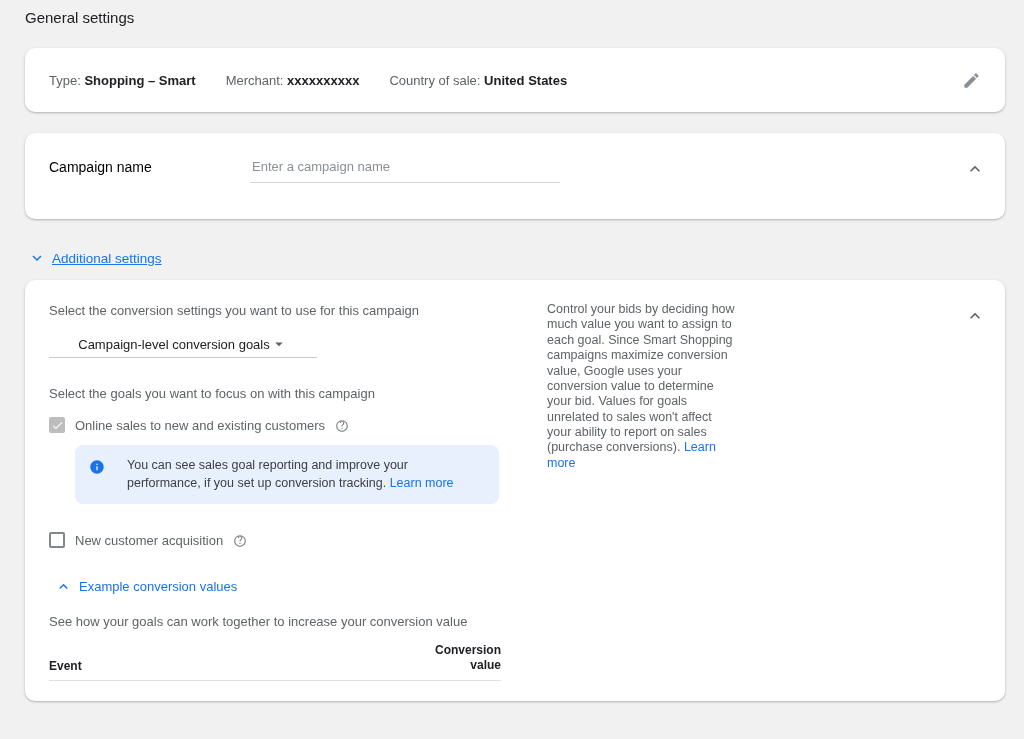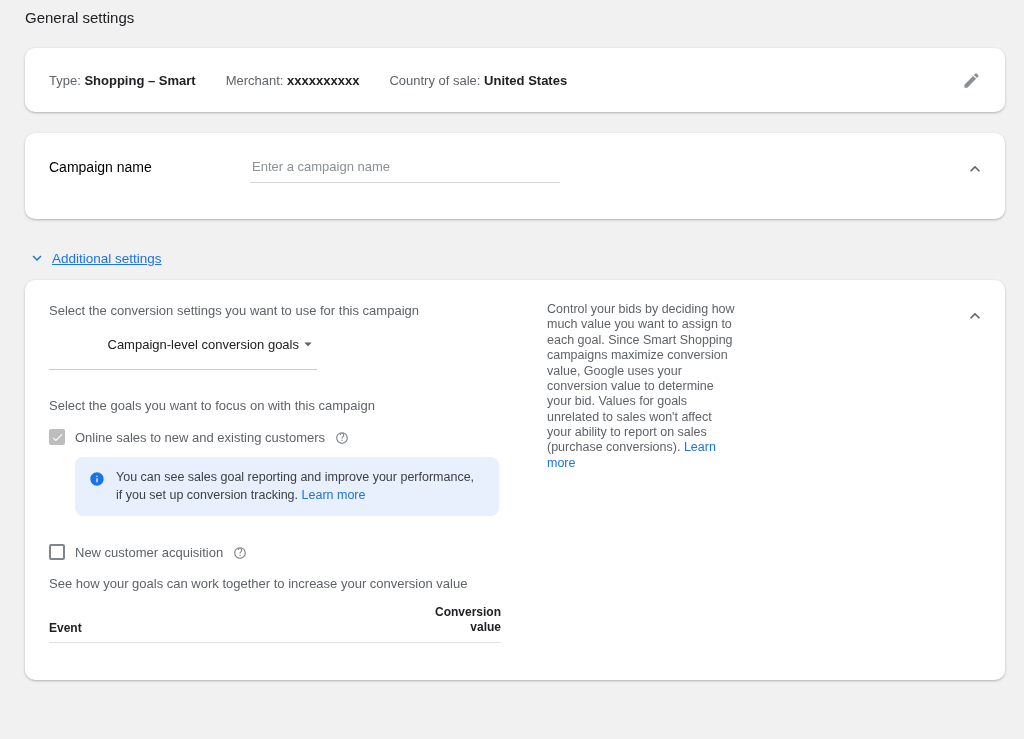--- a/index.html
+++ b/index.html
@@ -103,24 +103,24 @@
     color:#5f6368;
   }
   .goals-chevron-col { margin-left:auto; }
 
   .muted { color:#5f6368; font-size:13px; line-height:17px; }
 
   .dropdown {
     margin-top:16px;
     width:268px;
     display:flex;
-    justify-content:flex-end;
+    justify-content:center;
     align-items:center;
     border-bottom:1px solid #c9cccf;
-    padding-bottom:16px;
+    padding-bottom:4px;
     cursor:pointer;
   }
   .dropdown-value { font-size:13px; color:#202124; }
 
   .goals-prompt { margin-top:27px; }
 
   .check-row {
     margin-top:15px;
     display:flex;
     align-items:center;
@@ -138,21 +138,21 @@
   .check-label { color:#5f6368; font-size:13px; }
   .help-icon { display:inline-flex; margin-top:1px; cursor:pointer; }
 
   .info-box {
     margin:12px 0 0 26px;
     width:424px;
     background:#e8f0fe;
     border-radius:8px;
     padding:12px 16px 12px 14px;
     display:flex;
-    gap:11px;
+    gap:22px;
     align-items:flex-start;
   }
   .info-text { font-size:12.5px; color:#3c4043; line-height:1.4; }
   a.link { color:#1a73e8; text-decoration:none; cursor:pointer; }
 
   .check-row.second { margin-top:28px; }
 
   .example-toggle {
     margin:30px 0 0 6px;
     display:inline-flex;
@@ -281,20 +281,28 @@
       <div class="check-row second">
         <span class="checkbox unchecked"></span>
         <span class="check-label">New customer acquisition</span>
         <span class="help-icon">
           <svg viewBox="0 0 24 24" width="14" height="14" fill="#80868b">
               <path d="M12 2C6.48 2 2 6.48 2 12s4.48 10 10 10 10-4.48 10-10S17.52 2 12 2zm0 18c-4.41 0-8-3.59-8-8s3.59-8 8-8 8 3.59 8 8-3.59 8-8 8zm1-3h-2v-2h2v2zm2.07-7.75l-.9.92C13.45 10.9 13 11.5 13 13h-2v-.5c0-1.1.45-2.1 1.17-2.83l1.24-1.26c.37-.36.59-.86.59-1.41 0-1.1-.9-2-2-2s-2 .9-2 2H8c0-2.21 1.79-4 4-4s4 1.79 4 4c0 .88-.36 1.68-.93 2.25z"></path>
             </svg>
         </span>
       </div>
 
+      <div class="example-toggle">
+        <span style="display:inline-flex;">
+          <svg viewBox="0 0 24 24" width="17" height="17" fill="#1a73e8">
+              <path d="M7.41 15.41L12 10.83l4.59 4.58L18 14l-6-6-6 6z"></path>
+            </svg>
+        </span>
+        <span>Example conversion values</span>
+      </div>
 
       <p class="muted example-desc">See how your goals can work together to increase your conversion value</p>
 
       <div class="values-table">
         <div class="vt-header">
           <span class="vt-event-h">Event</span>
           <span class="vt-value-h">Conversion value</span>
         </div>
 
       </div>

